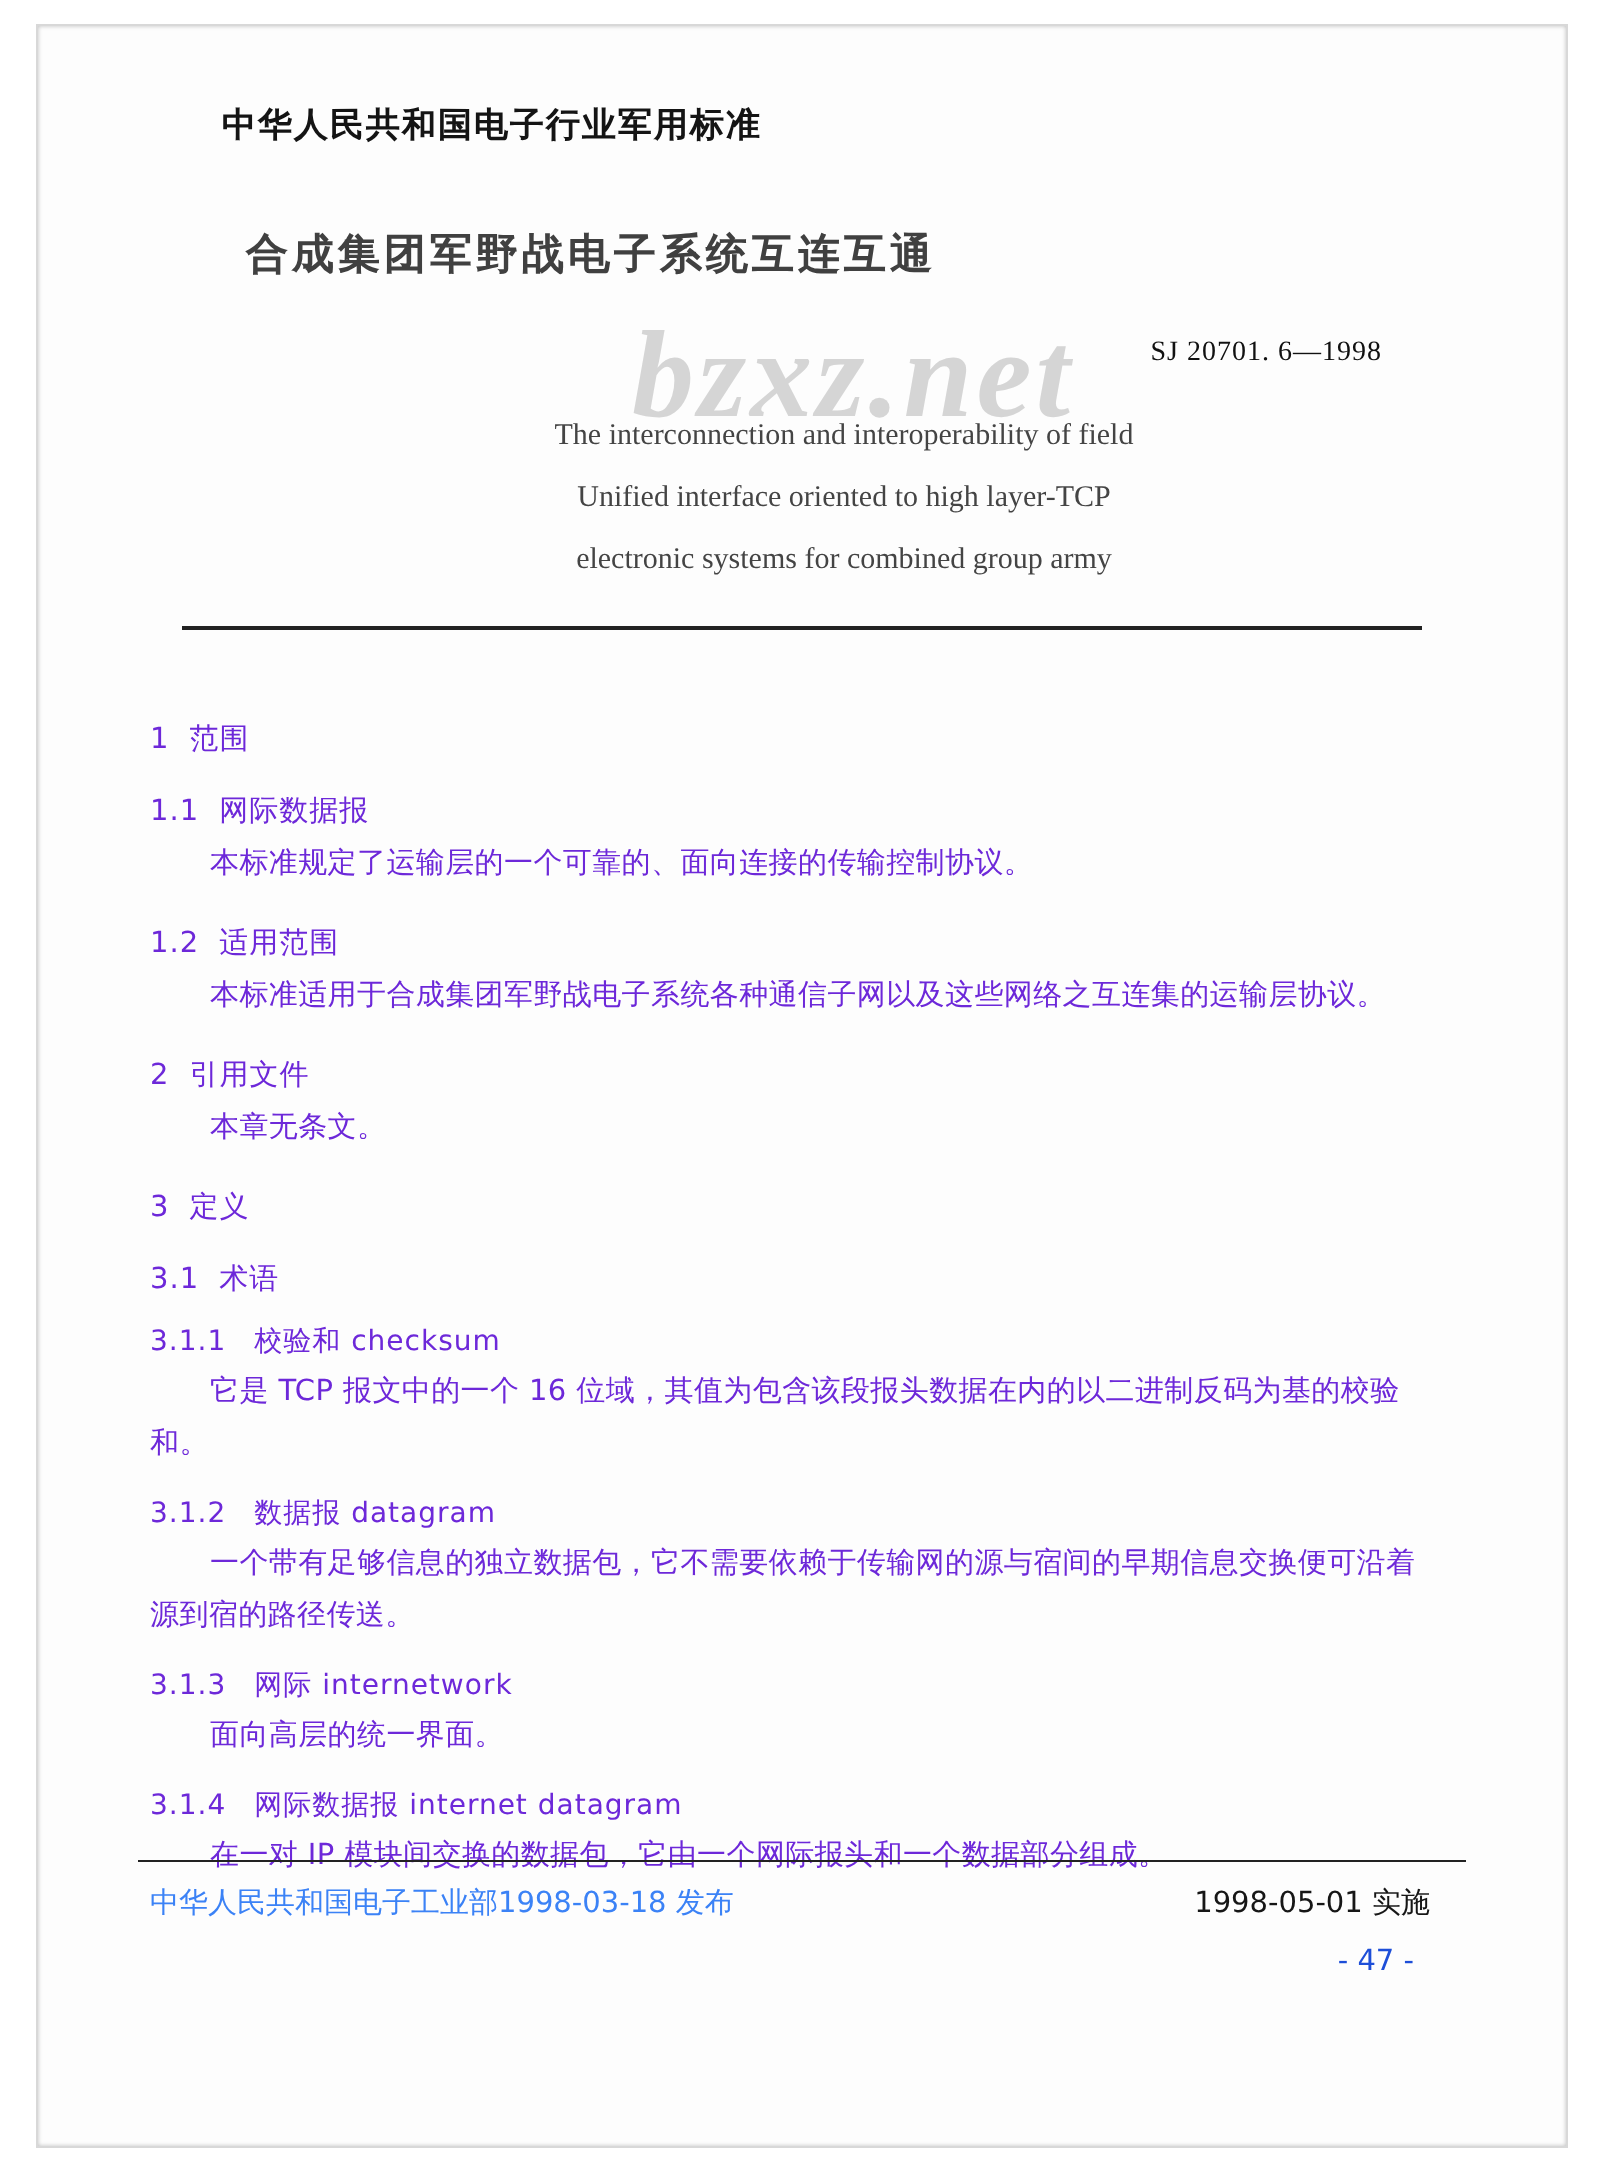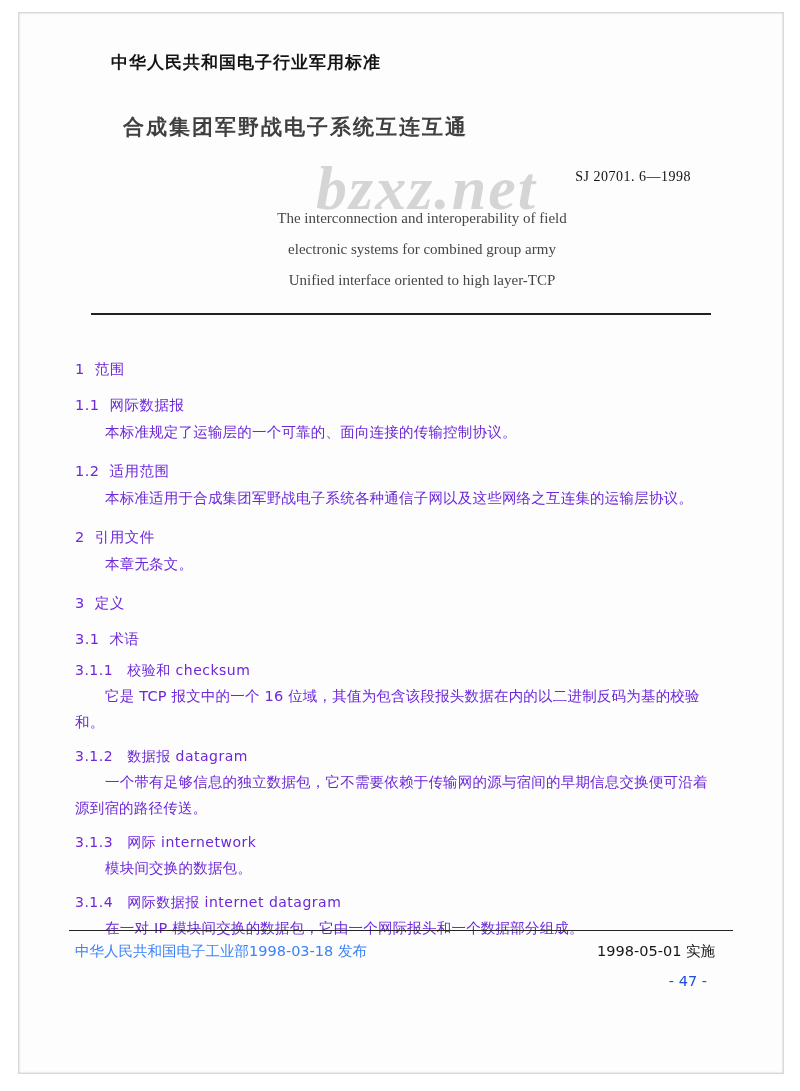--- a/index.html
+++ b/index.html
@@ -189,22 +189,22 @@
   <div class="scan">
     <div class="inner">
 
       <div class="std-class">中华人民共和国电子行业军用标准</div>
 
       <div class="title-1">合成集团军野战电子系统互连互通</div>
       <div class="std-no">SJ 20701. 6—1998</div>
 
       <div class="en-title">
         <div>The interconnection and interoperability of field</div>
+        <div>Unified interface oriented to high layer-TCP</div>
         <div>electronic systems for combined group army</div>
-        <div>Unified interface oriented to high layer-TCP</div>
       </div>
 
       <div class="rule"></div>
 
       <div class="watermark">bzxz.net</div>
 
       <div class="body">
 
         <div class="h-num">
           <span>1</span><span class="sp"></span><span>范围</span>
@@ -239,21 +239,21 @@
         <div class="para">它是 TCP 报文中的一个 16 位域，其值为包含该段报头数据在内的以二进制反码为基的校验和。</div>
 
         <div class="sub">
           <span>3.1.2</span><span class="gap"></span><span>数据报   datagram</span>
         </div>
         <div class="para">一个带有足够信息的独立数据包，它不需要依赖于传输网的源与宿间的早期信息交换便可沿着源到宿的路径传送。</div>
 
         <div class="sub">
           <span>3.1.3</span><span class="gap"></span><span>网际   internetwork</span>
         </div>
-        <div class="para">模块间交换的数据包。</div>
+        <div class="para">面向高层的统一界面。</div>
 
         <div class="sub">
           <span>3.1.4</span><span class="gap"></span><span>网际数据报   internet datagram</span>
         </div>
         <div class="para">在一对 IP 模块间交换的数据包，它由一个网际报头和一个数据部分组成。</div>
 
       </div>
 
       <div class="foot-rule"></div>
       <div class="foot-left">中华人民共和国电子工业部1998-03-18 发布</div>

